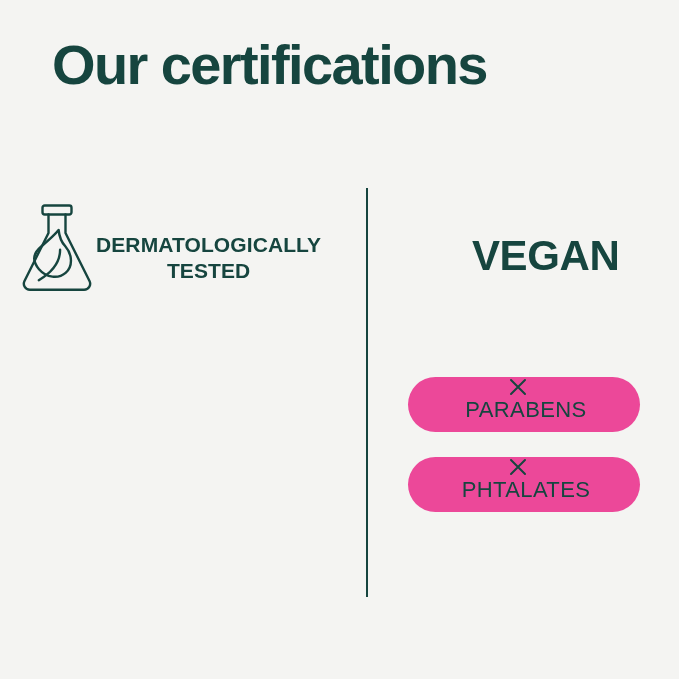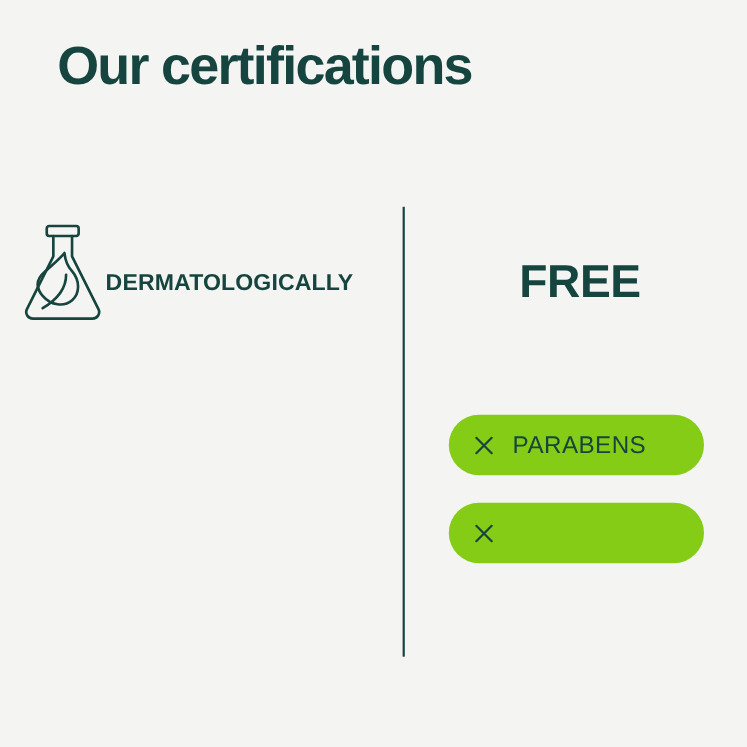--- a/index.html
+++ b/index.html
@@ -18,21 +18,21 @@
   #card {
     position: absolute;
     inset: 0;
     background: #F4F4F2;
   }
   
   #page-title {
     position: absolute;
     left: 52px;
     top: 32px;
-    font-size: 49px;
+    font-size: 56px;
     font-weight: 700;
     letter-spacing: -1.6px;
     color: #16453F;
     line-height: 1.18;
     white-space: nowrap;
   }
   
   #divider {
     position: absolute;
     left: 366px;
@@ -97,27 +97,28 @@
 
   #pill-list {
     position: absolute;
     left: 0px;
     top: 189px;
     width: 232px;
   }
   .pill {
     display: flex;
     align-items: center;
-    background: #84cc16;
+    background: #ec4899;
     border-radius: 999px;
     height: 55px;
     padding: 0 18px 0 22px;
     margin-bottom: 25px;
     box-sizing: border-box;
     width: 100%;
+    flex-direction: column;
   }
   .pill:last-child { margin-bottom: 0; }
   .pill-x {
     flex: 0 0 auto;
     width: 20px;
     height: 20px;
     margin-right: 16px;
     display: block;
   }
   .pill-text {
@@ -148,46 +149,48 @@
           <path d="M30.5 12.5 V31 L6.5 79 a6 6 0 0 0 5.4 8.7 H66.1 a6 6 0 0 0 5.4 -8.7 L47.5 31 V12.5" stroke="#16453F" stroke-width="2.4" fill="none" stroke-linejoin="round" stroke-linecap="round"></path>
 
           <path d="M47.3 44.3 c7.4 8.6 7.6 20.3 0.3 26.6 c-7.3 6.3 -19.2 4.9 -26.6 -3.7
                    c-7.4 -8.6 -5.6 -15.9 1.7 -22.2 c5.6 -4.8 14.6 -12.7 17.9 -17 c0.4 3.8 1.4 10.6 6.7 16.3 Z" stroke="#16453F" stroke-width="2.4" fill="none" stroke-linejoin="round" stroke-linecap="round"></path>
 
           <path d="M42.1 47.8 c0 9 -4.2 20.2 -21.3 30.4" stroke="#16453F" stroke-width="2.4" fill="none" stroke-linecap="round"></path>
         </svg>
       </span>
       <div class="cert-label">
         <span>DERMATOLOGICALLY</span><br>
+        <span>TESTED</span>
       </div>
     </div>
 
   </div>
 
   <div id="right-column">
 
     <div id="free-of">
-      <span class="fo-line">FREE</span>
+      <span class="fo-line">VEGAN</span>
     </div>
 
     <div id="pill-list">
 
       <div class="pill">
         <span class="pill-x">
           <svg width="20" height="20" viewBox="0 0 20 20" fill="none" xmlns="http://www.w3.org/2000/svg">
             <path d="M3 3 L17 17 M17 3 L3 17" stroke="#16453F" stroke-width="2" stroke-linecap="round"></path>
           </svg>
         </span>
         <span class="pill-text">PARABENS</span>
       </div>
 
       <div class="pill">
         <span class="pill-x">
           <svg width="20" height="20" viewBox="0 0 20 20" fill="none" xmlns="http://www.w3.org/2000/svg">
             <path d="M3 3 L17 17 M17 3 L3 17" stroke="#16453F" stroke-width="2" stroke-linecap="round"></path>
           </svg>
         </span>
+        <span class="pill-text">PHTALATES</span>
       </div>
 
     </div>
   </div>
 
 </div>
 
 </body></html>

